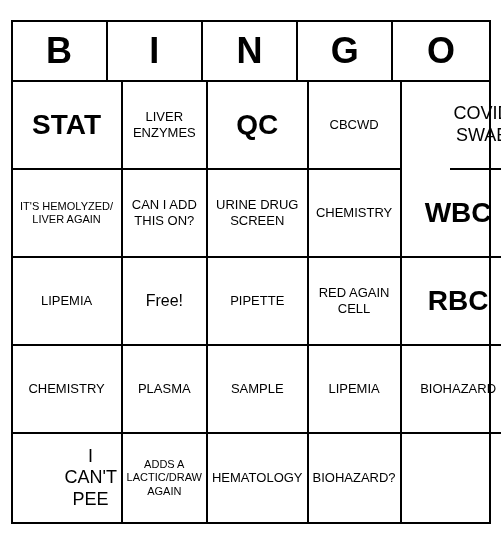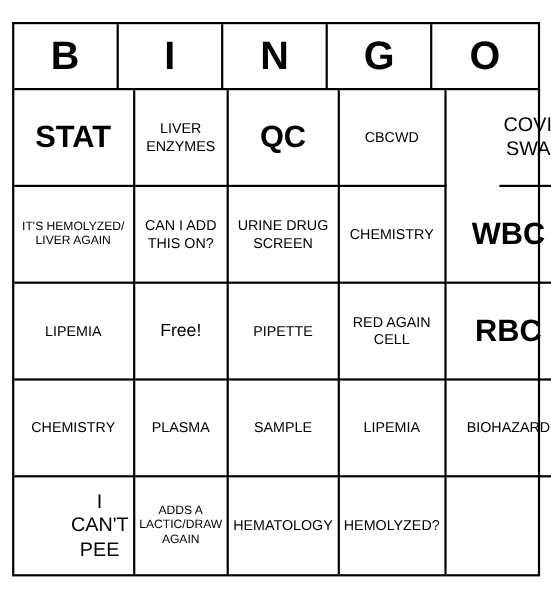--- a/index.html
+++ b/index.html
@@ -100,15 +100,15 @@
       <div class="bingo-cell">RED AGAIN CELL</div>
       <div class="bingo-cell xlarge-text">RBC</div>
       <div class="bingo-cell">CHEMISTRY</div>
       <div class="bingo-cell">PLASMA</div>
       <div class="bingo-cell">SAMPLE</div>
       <div class="bingo-cell">LIPEMIA</div>
       <div class="bingo-cell">BIOHAZARD</div>
       <div class="bingo-cell large-text">I CAN'T PEE</div>
       <div class="bingo-cell small-text">ADDS A LACTIC/DRAW AGAIN</div>
       <div class="bingo-cell">HEMATOLOGY</div>
-      <div class="bingo-cell">HEMOLYZED?</div>
+      <div class="bingo-cell">BIOHAZARD?</div>
     </div>
 </div>
 
 </body></html>

